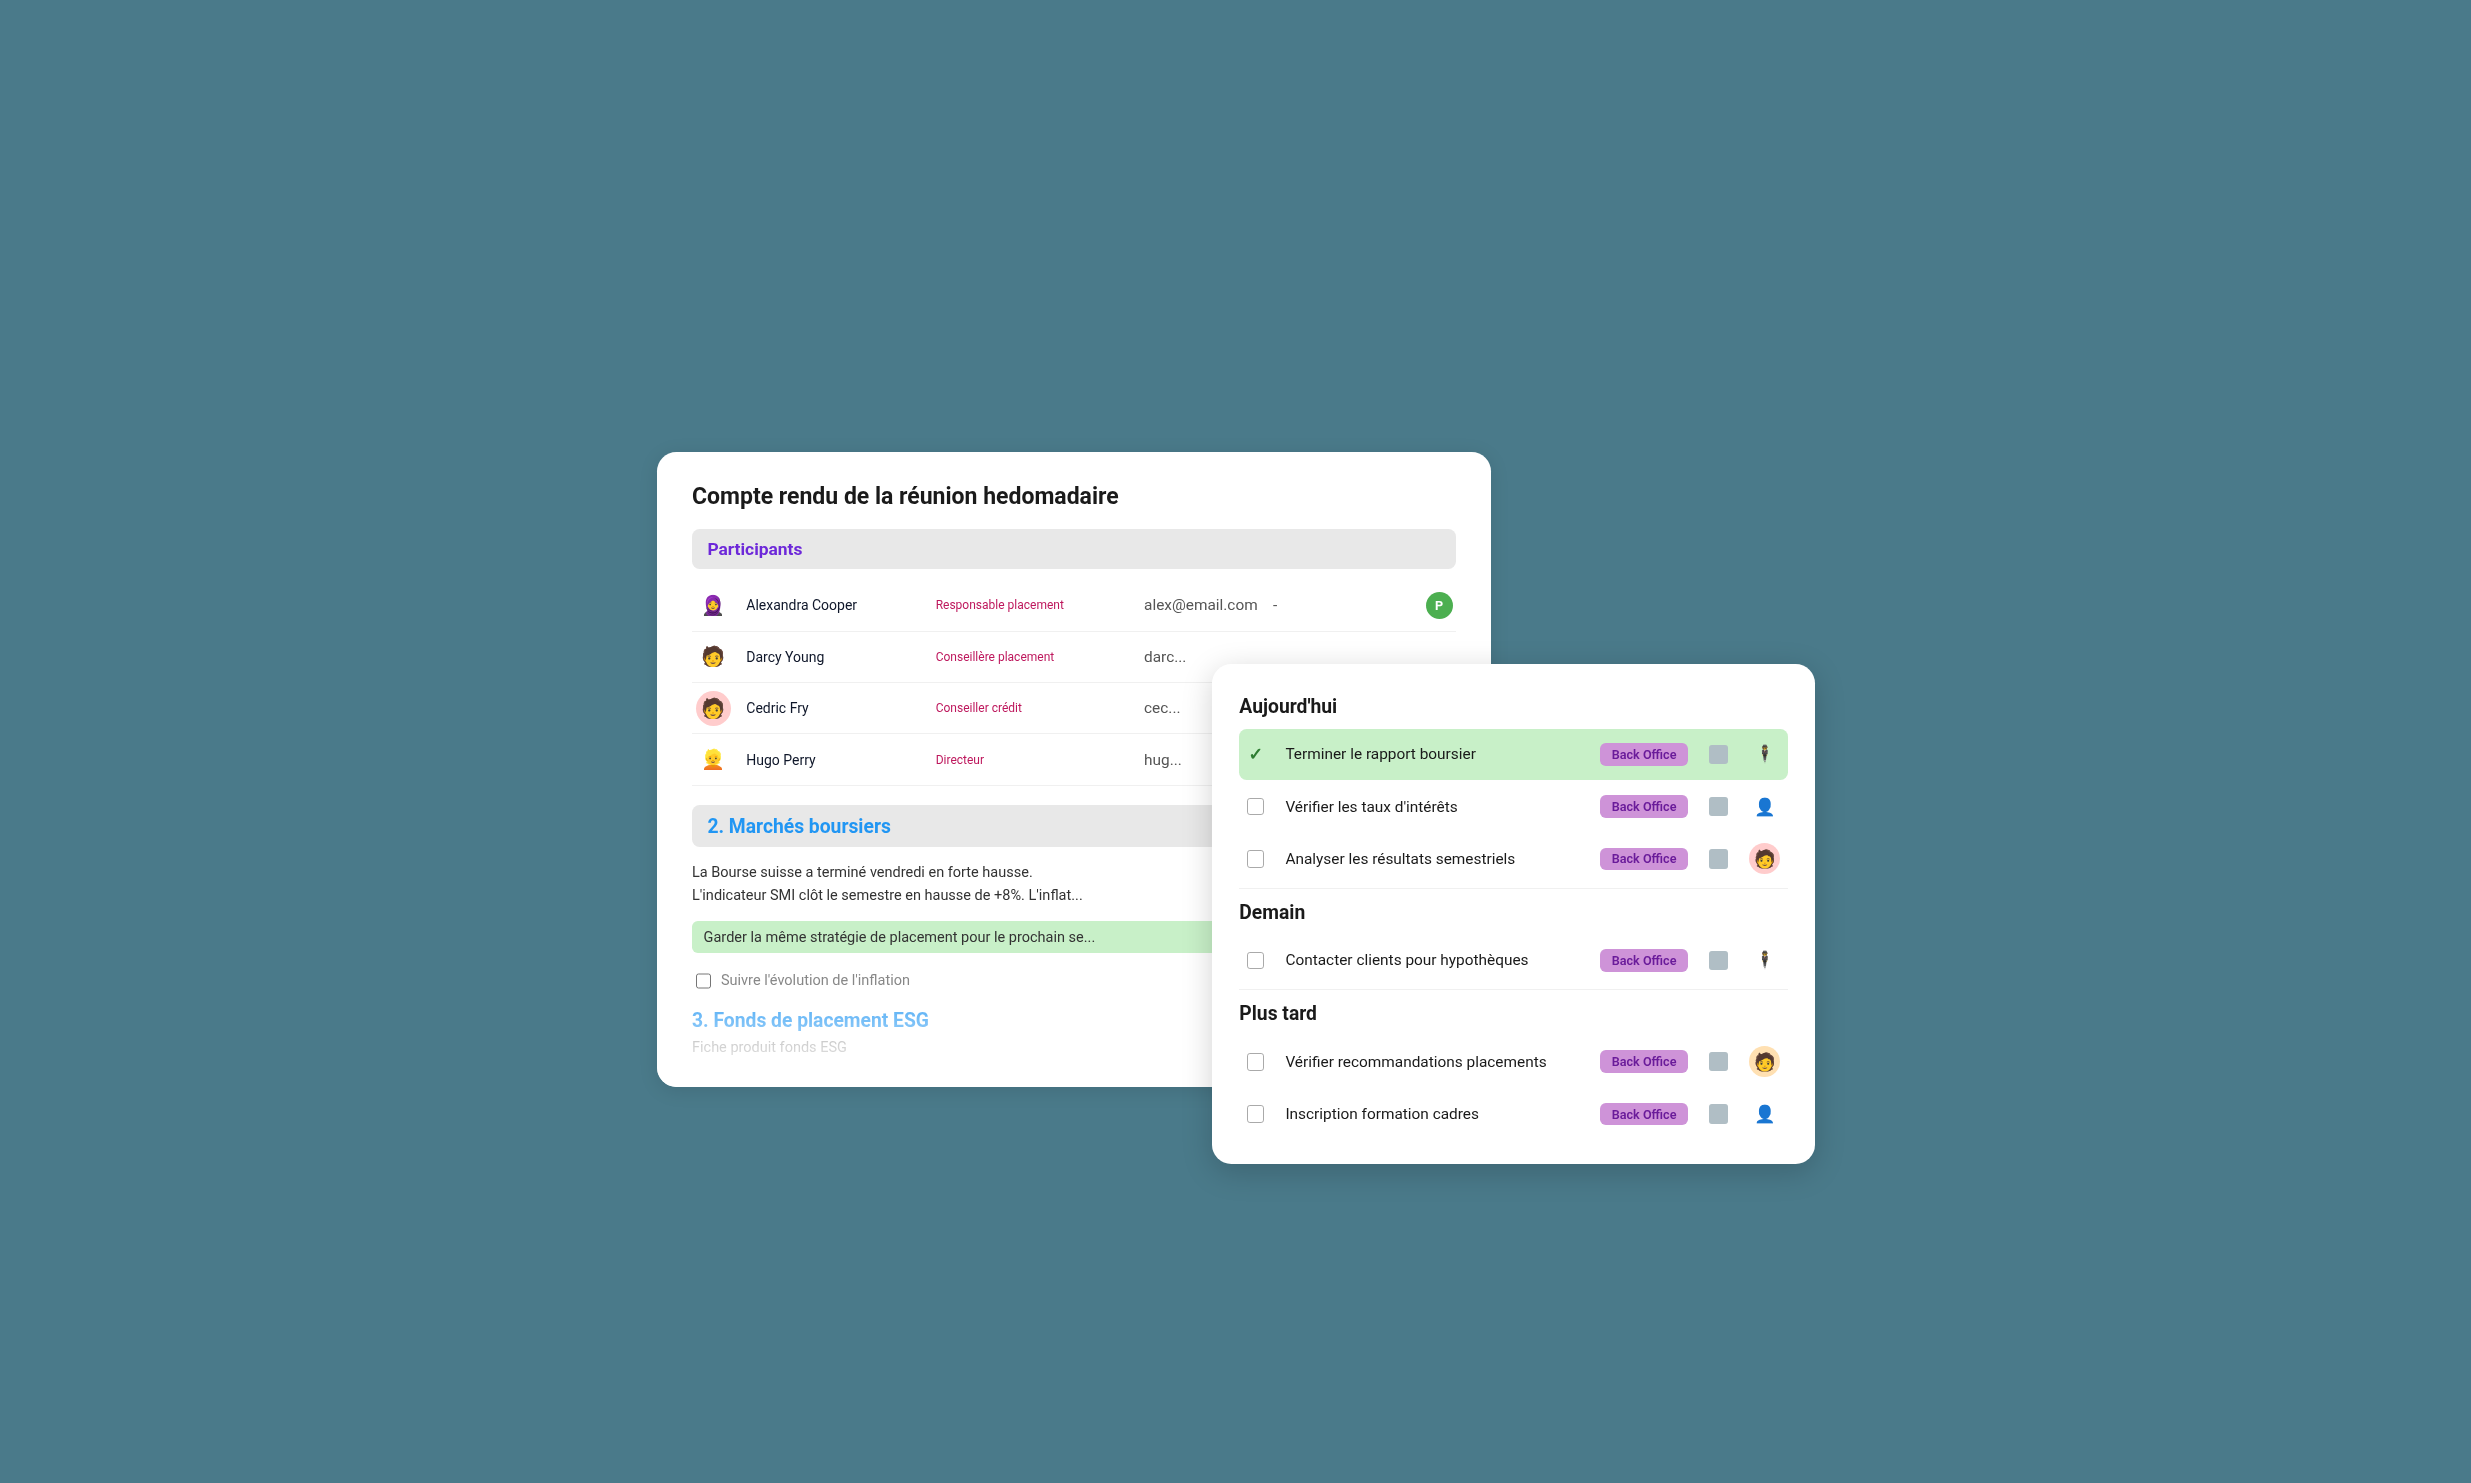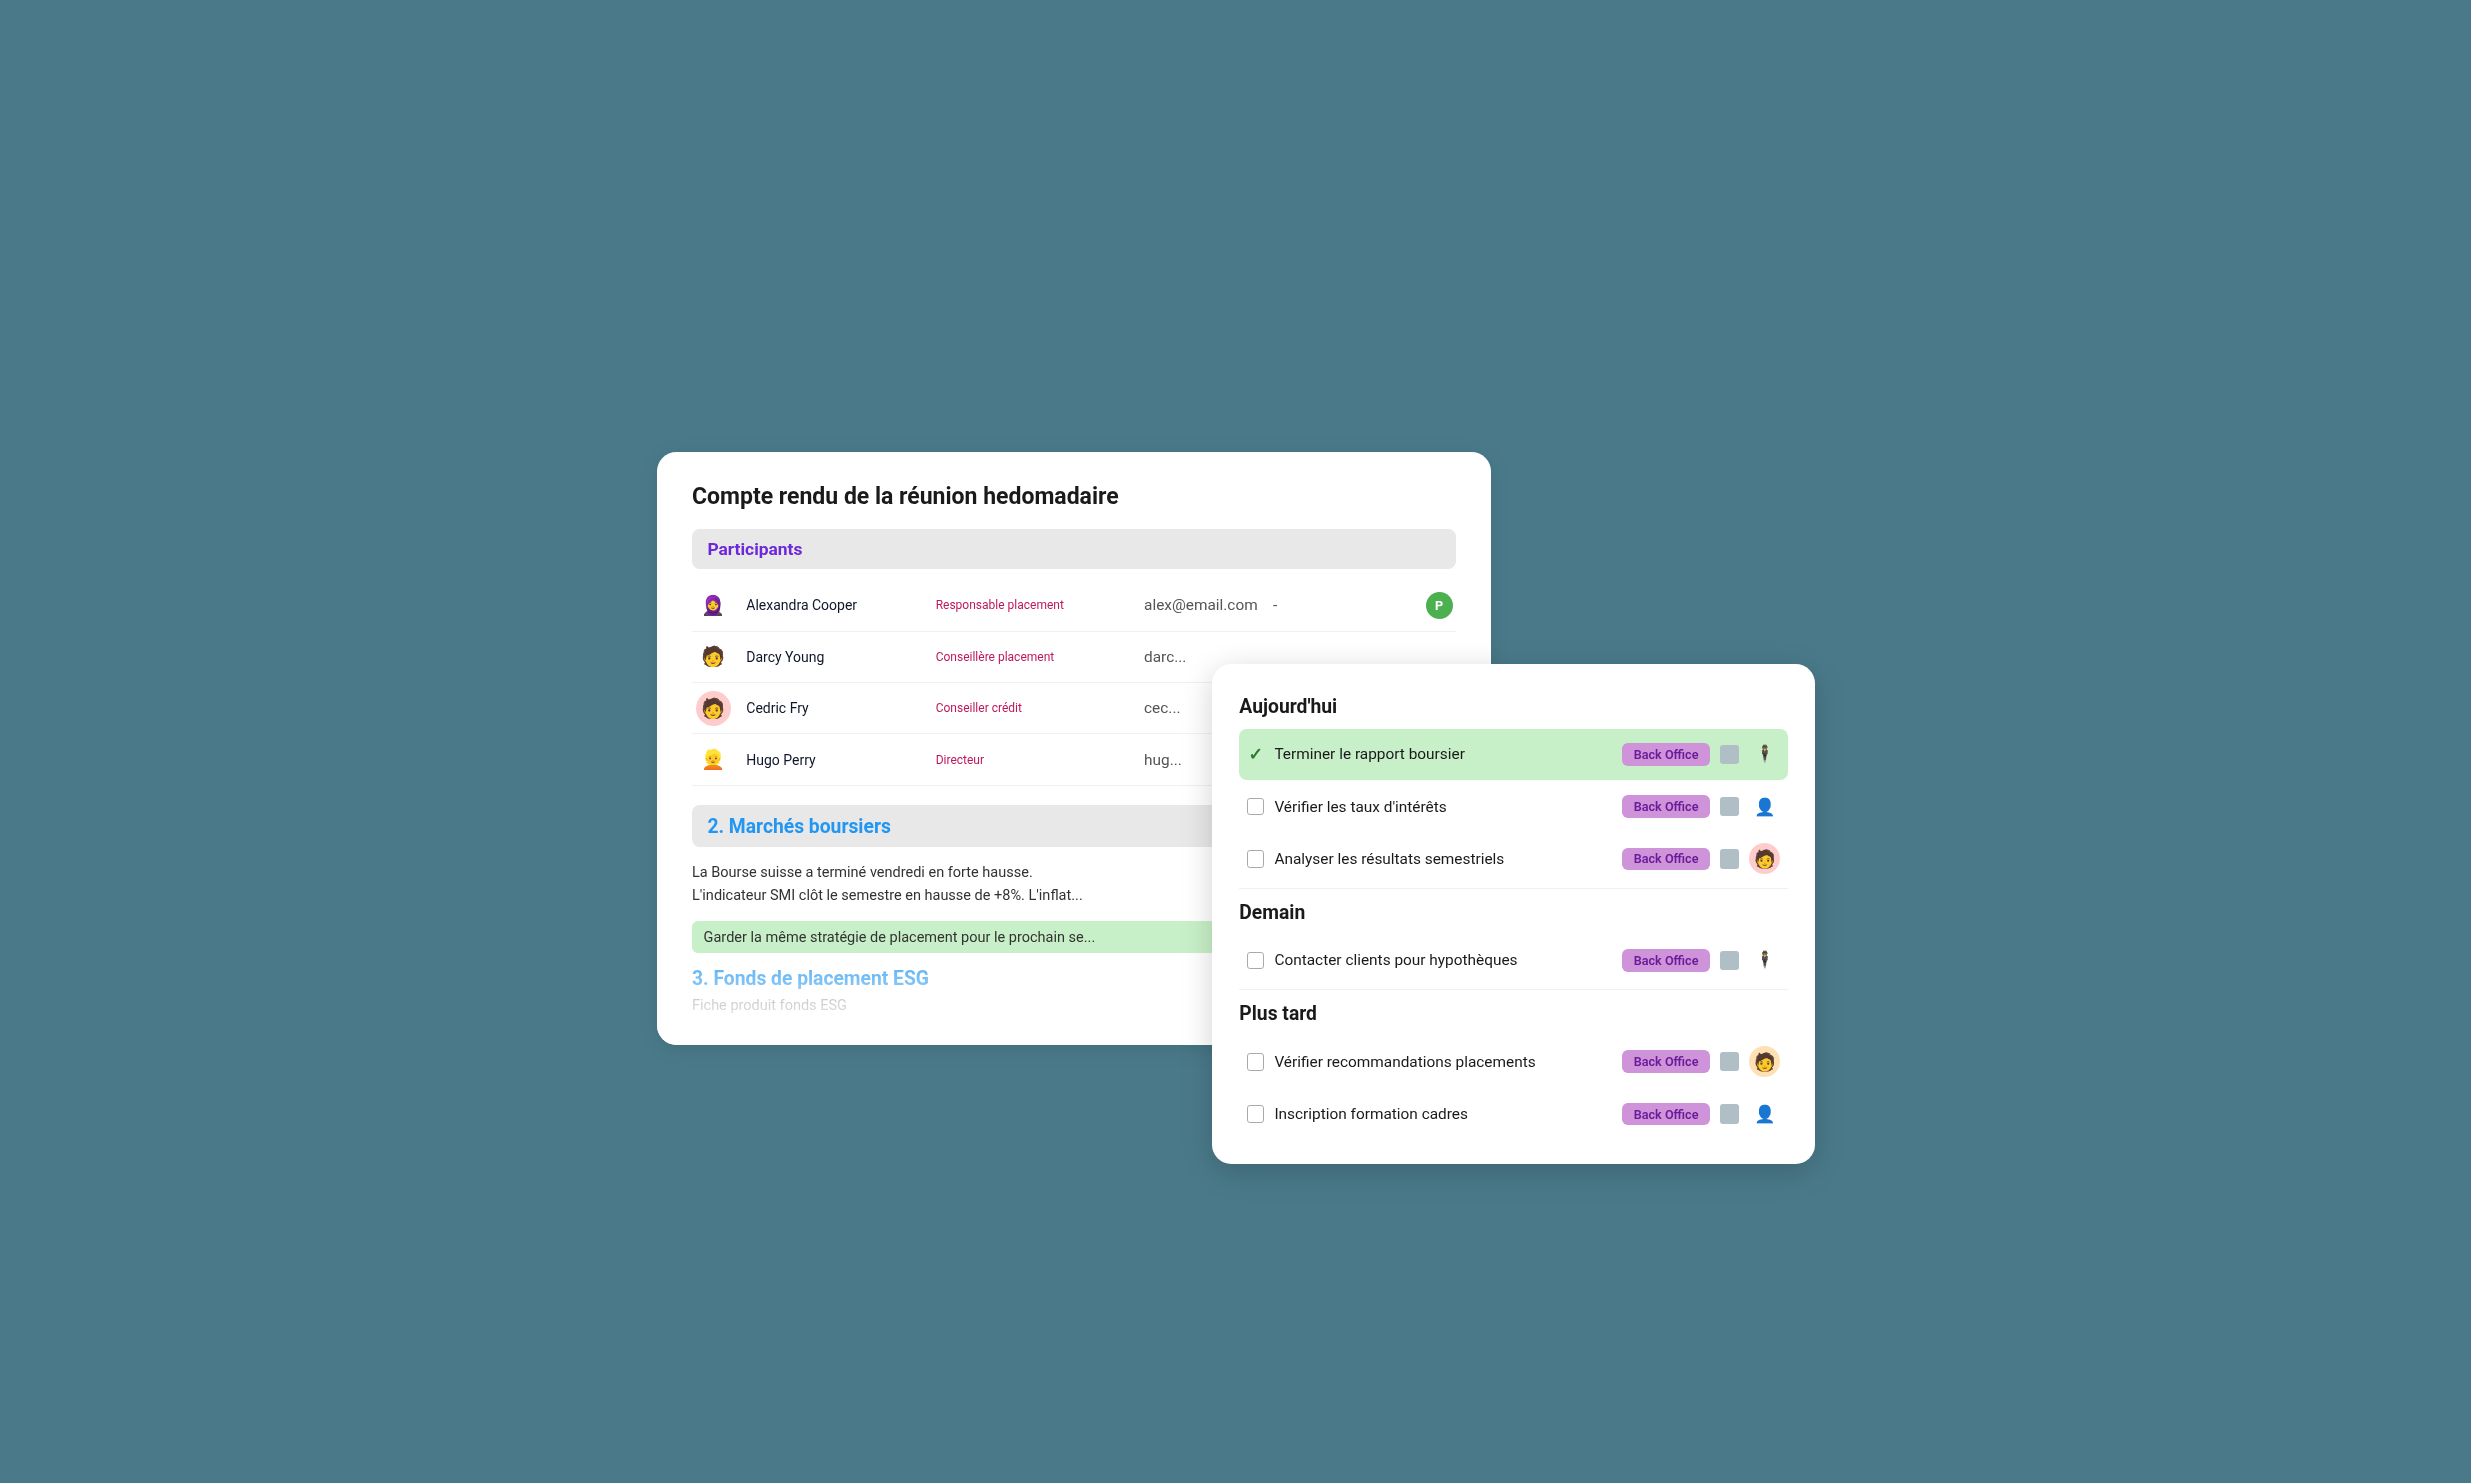--- a/index.html
+++ b/index.html
@@ -215,21 +215,21 @@
       font-size: 19.3px;
       font-weight: 700;
       color: #1a1a1a;
       padding: 7.7px 0;
       margin-bottom: 3.9px;
     }
 
     .task-row {
       display: flex;
       align-items: center;
-      gap: 10px;
+      gap: 21px;
       padding: 9.7px 7.7px;
       border-radius: 7.7px;
       margin-bottom: 1.9px;
     }
 
     .task-row.completed {
       background: #c8f0c8;
     }
 
     .task-check {
@@ -343,20 +343,24 @@
 
       <div class="section2-header">2. Marchés boursiers</div>
 
       <div class="section-text">
         La Bourse suisse a terminé vendredi en forte hausse.<br>
         L'indicateur SMI clôt le semestre en hausse de +8%. L'inflat...
       </div>
 
       <div class="highlight-text">Garder la même stratégie de placement pour le prochain se...</div>
 
+      <div class="checkbox-item">
+        <input type="checkbox" style="">
+        <span>Suivre l'évolution de l'inflation</span>
+      </div>
 
       <div class="section3-header">3. Fonds de placement ESG</div>
       <div class="section3-sub">Fiche produit fonds ESG</div>
 
     </div>
 
     <div class="tasks-card">
 
       <div class="time-section-header">Aujourd'hui</div>
 

